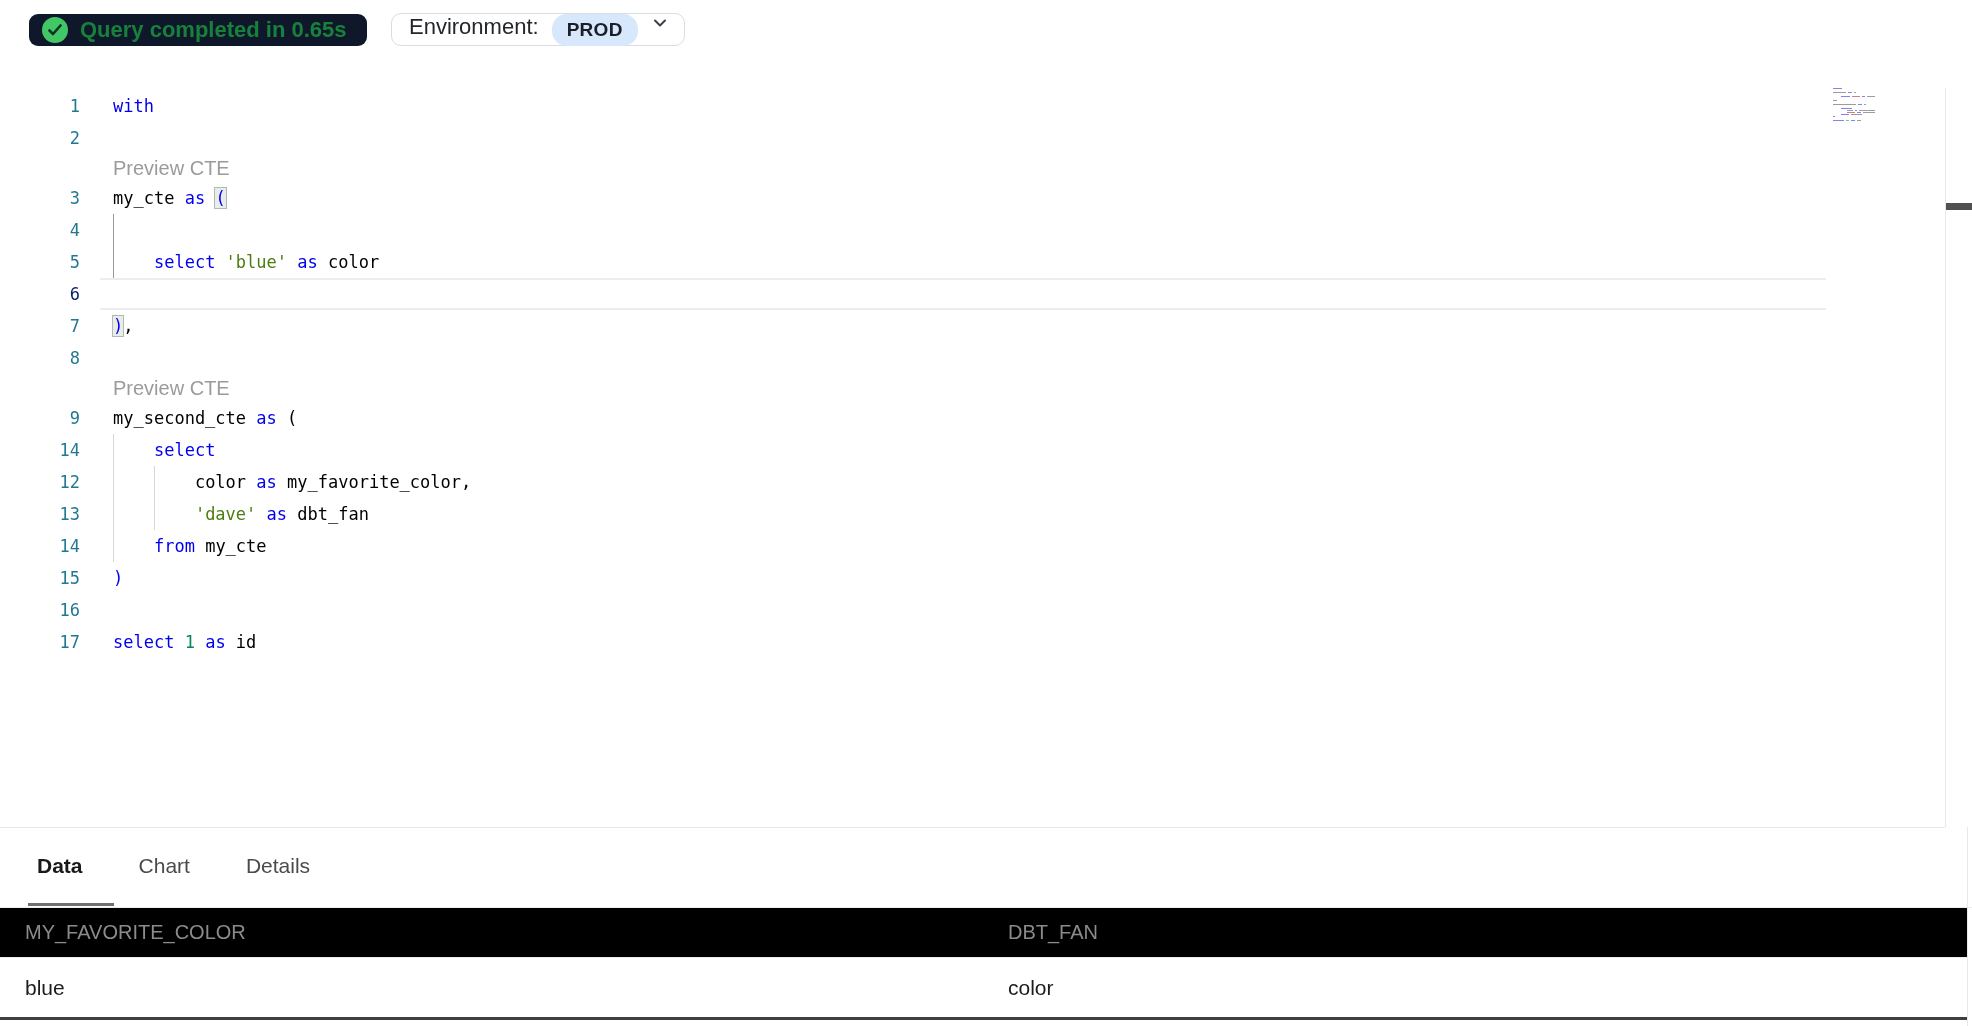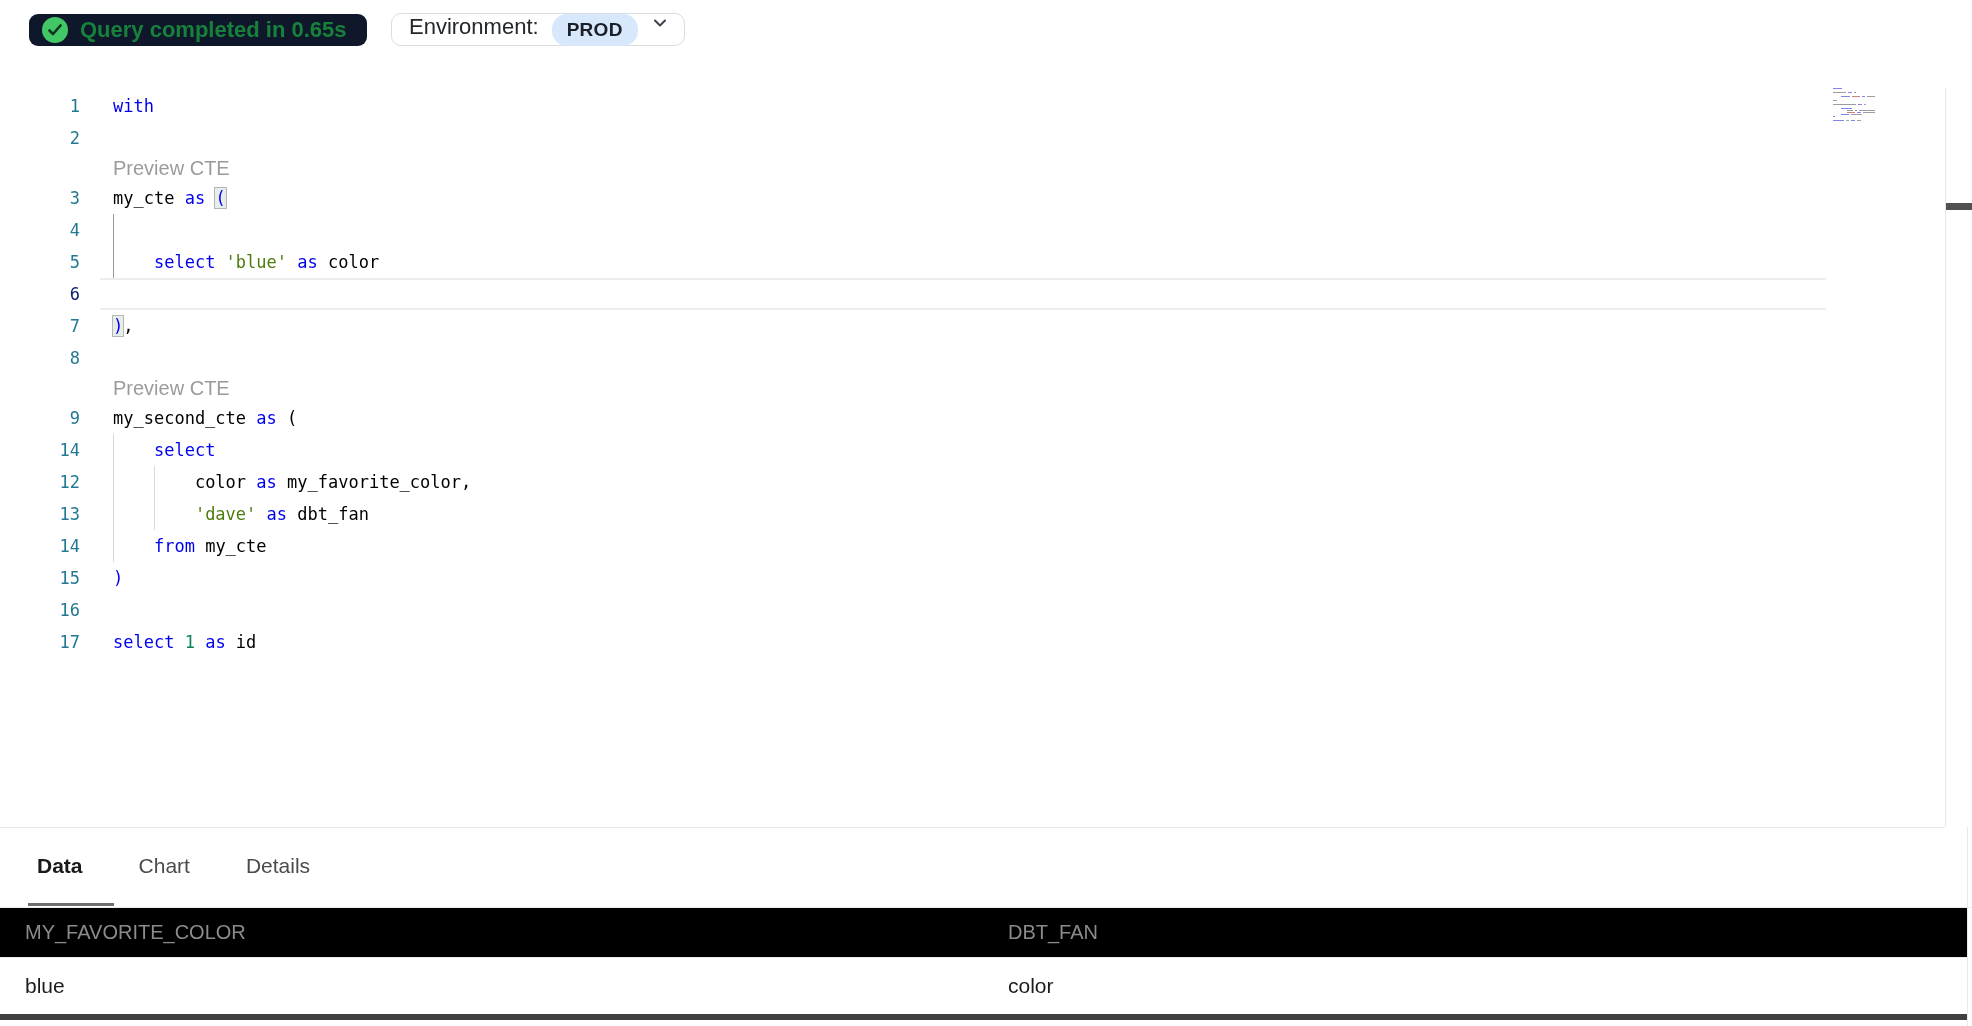--- a/index.html
+++ b/index.html
@@ -68,21 +68,21 @@
          border-bottom:3px solid transparent; cursor:pointer; }
   .tab.active { color:#191919; font-weight:700; border-bottom-color:#6f6f6f; }
   .tabs-bottom-border { position:absolute; left:0; top:80px; width:1972px; height:1px;
                         background:#ececec; }
   .thead { position:absolute; left:0; top:81px; width:1967px; height:50px;
            background:#000000; display:grid; grid-template-columns:983px 1fr;
            align-items:center; border-bottom:1px solid #ececec; }
   .th { padding-left:25px; color:#8b8b8b; font-size:20px; }
   .tbody { position:absolute; left:0; top:131px; width:1967px; }
   .trow { height:62px; display:grid; grid-template-columns:983px 1fr;
-          align-items:center; border-bottom:6px solid #404040; }
+          align-items:center; border-bottom:3px solid #404040; }
   .td { padding-left:25px; font-size:21px; color:#1c1c1c; }
   .panel-right-divider { position:absolute; left:1967px; top:0; width:1px; height:199px;
                          background:#e9e9e9; }
 </style>
 </head>
 <body>
 
 <div class="status-badge">
   <span class="check-circle">
     <svg width="14" height="12" viewBox="0 0 14 12">

